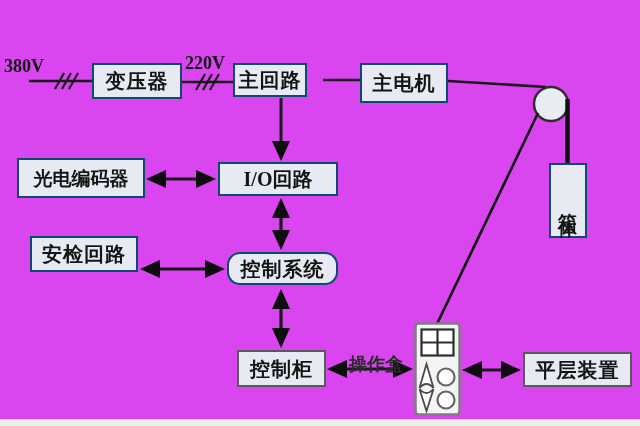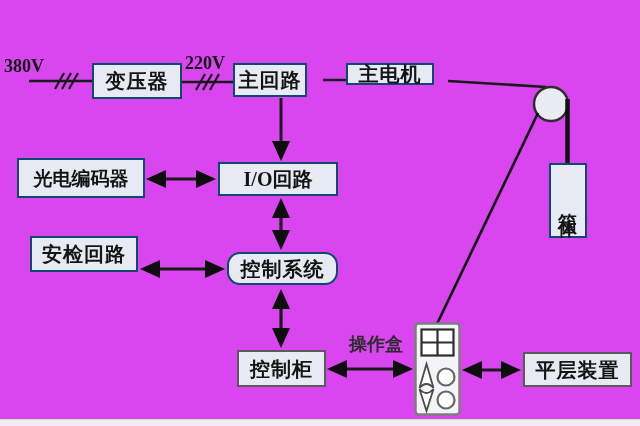--- a/index.html
+++ b/index.html
@@ -17,21 +17,21 @@
   }
   .vnode{
     writing-mode:vertical-rl;text-orientation:upright;
     letter-spacing:6px;padding-top:6px;
   }
   .vlabel{
     position:absolute;font-weight:bold;font-size:18px;color:#111111;
     letter-spacing:0px;
   }
   .oplabel{
-    position:absolute;font-weight:bold;font-size:18px;color:#2b2b2b;
+    position:absolute;font-weight:bold;font-size:18px;color:#2b2b2b;margin-top:20px;
   }
   .bottom-strip{
     position:absolute;left:0;top:419px;width:640px;height:7px;
     background:#eceef0;border-top:1px solid #d5d7da;
   }
 </style>
 </head>
 <body>
 
 <div id="stage">
@@ -118,21 +118,21 @@
     </g>
   </svg>
 
   <div class="vlabel" style="left:4px;top:56px;">380V</div>
   <div class="vlabel" style="left:185px;top:53px;">220V</div>
 
   <div class="node" style="left:92px;top:63px;width:90px;height:36px;">变压器</div>
 
   <div class="node" style="left:233px;top:63px;width:74px;height:34px;">主回路</div>
 
-  <div class="node" style="left:346px;top:63px;width:88px;height:22px;">主电机</div>
+  <div class="node" style="left:360px;top:63px;width:88px;height:40px;">主电机</div>
 
   <div class="node" style="left:17px;top:158px;width:128px;height:40px;font-size:19px;letter-spacing:0;">光电编码器</div>
 
   <div class="node" style="left:218px;top:162px;width:120px;height:34px;letter-spacing:0;">I/O回路</div>
 
   <div class="node" style="left:30px;top:236px;width:108px;height:36px;">安检回路</div>
 
   <div class="node" style="left:227px;top:252px;width:111px;height:33px;border-radius:13px;">控制系统</div>
 
   <div class="node" style="left:237px;top:350px;width:89px;height:37px;border-color:#5a5a5a;">控制柜</div>

